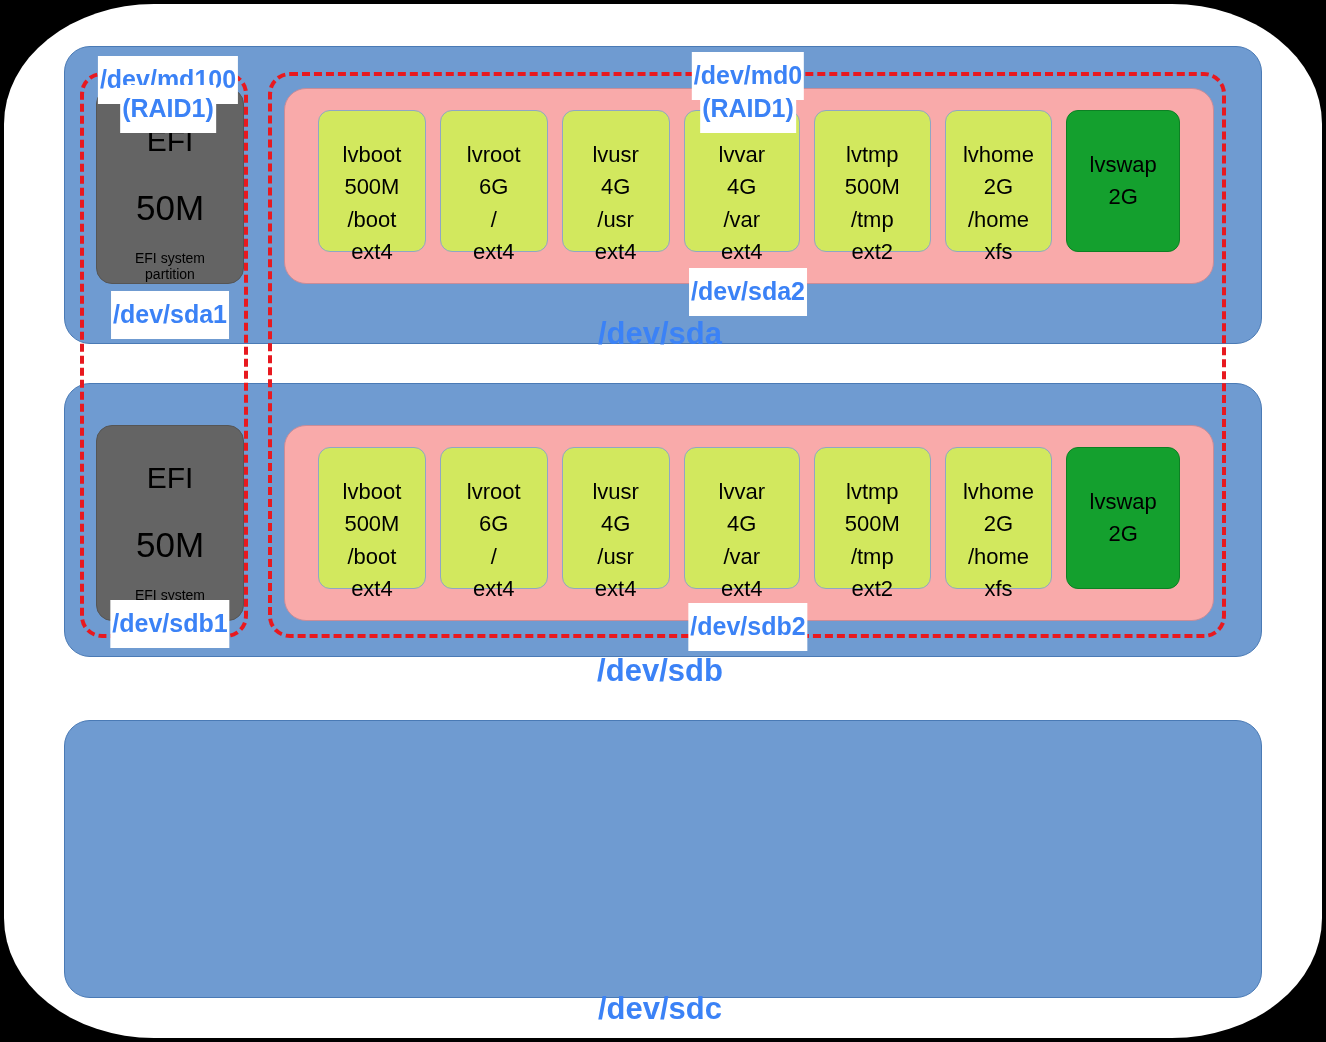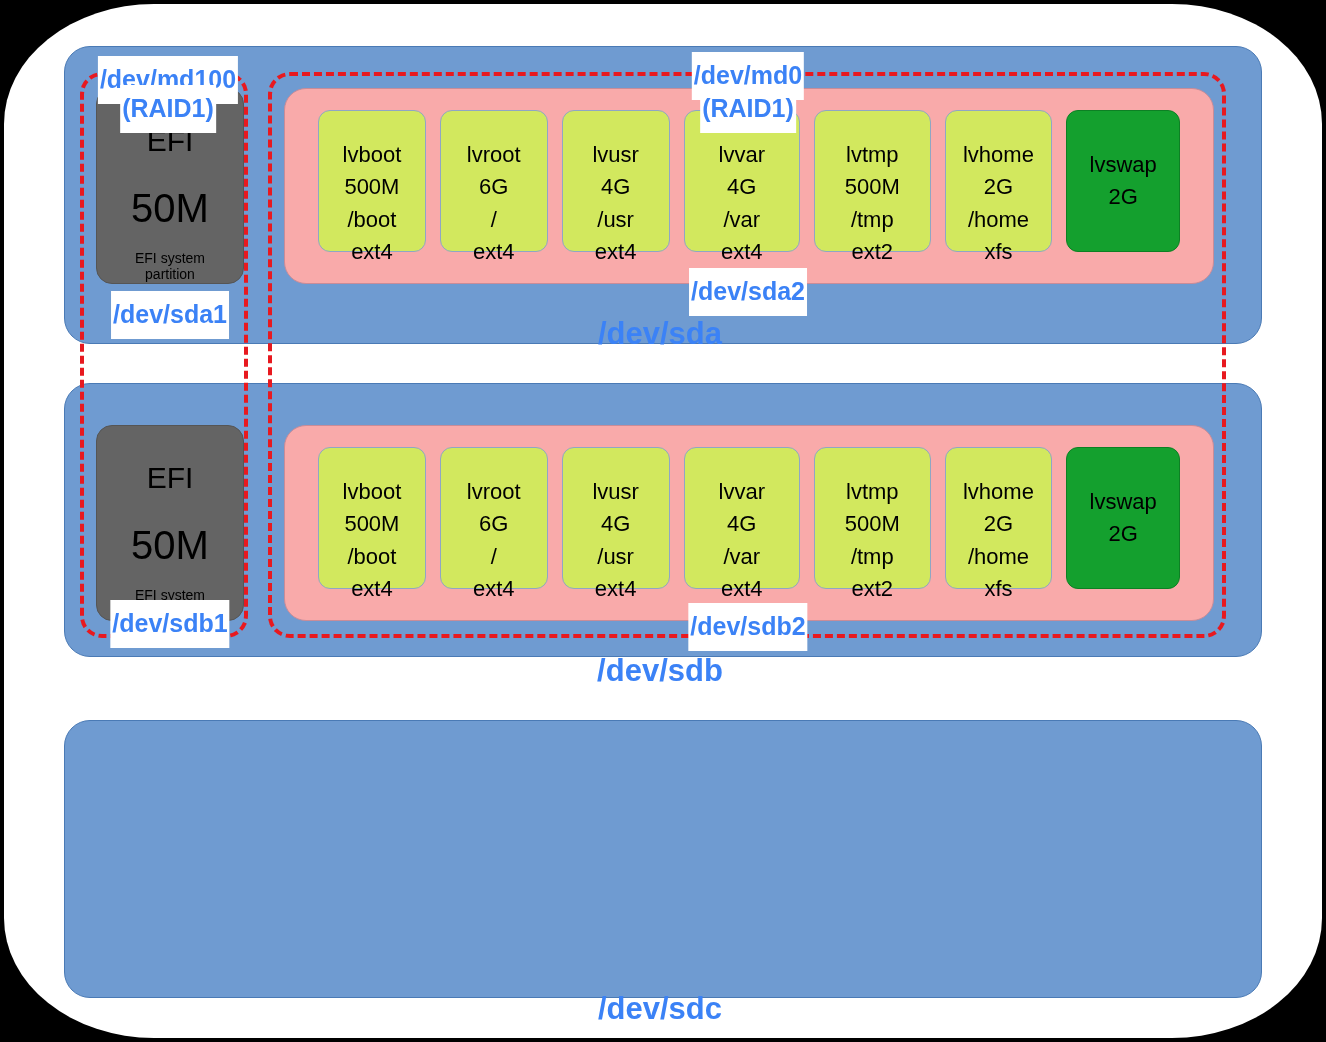--- a/index.html
+++ b/index.html
@@ -46,21 +46,21 @@
     border-radius: 16px;
     box-sizing: border-box;
     display: flex;
     flex-direction: column;
     align-items: center;
     justify-content: space-between;
     padding-top: 34px;
     color: #000000;
   }
   .efi-title { font-size: 30px; line-height: 1.22; }
-  .efi-size  { font-size: 40px; line-height: 1.22; margin-top: 8px; }
+  .efi-size  { font-size: 35px; line-height: 1.22; margin-top: 8px; }
   .efi-desc  {
     font-size: 14px;
     line-height: 1.18;
     text-align: center;
   }
 
   
   .pv {
     position: absolute;
     background: #f9aaaa;

